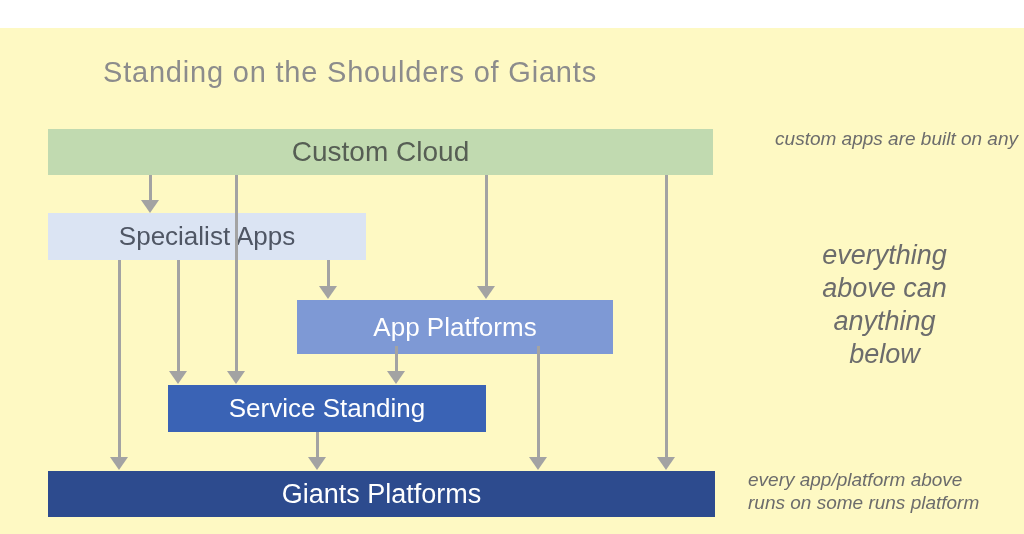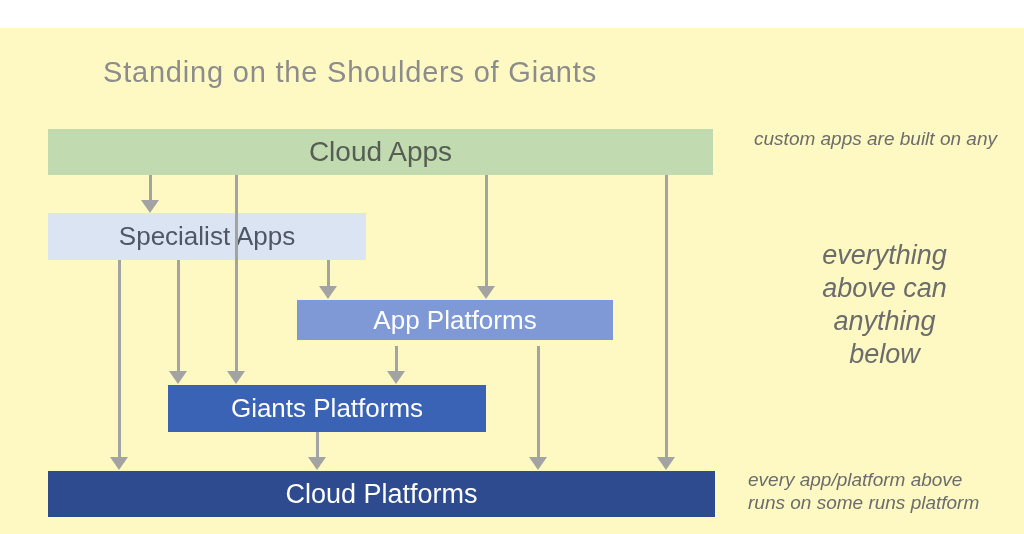--- a/index.html
+++ b/index.html
@@ -25,21 +25,21 @@
   .box {
     position: absolute;
     display: flex;
     align-items: center;
     justify-content: center;
     z-index: 1;
   }
   .box .label { white-space: nowrap; }
   .box-custom    { left: 48px;  top: 101px; width: 665px; height: 46px; font-size: 28px; }
   .box-specialist{ left: 48px;  top: 185px; width: 318px; height: 47px; font-size: 26px; }
-  .box-app       { left: 297px; top: 272px; width: 316px; height: 40px; font-size: 26px; }
+  .box-app       { left: 297px; top: 272px; width: 316px; height: 54px; font-size: 26px; }
   .box-service   { left: 168px; top: 357px; width: 318px; height: 47px; font-size: 26px; }
   .box-cloud     { left: 48px;  top: 443px; width: 667px; height: 46px; font-size: 27px; }
   .arrow-line {
     position: absolute;
     width: 3px;
     background: #a3a3a3;
     z-index: 2;
   }
   .arrow-head {
     position: absolute;
@@ -50,50 +50,50 @@
     border-top: 13px solid #a3a3a3;
     z-index: 2;
   }
   .annotation {
     position: absolute;
     font-style: italic;
     color: #6c6c6c;
     z-index: 1;
   }
   .annotation-small { font-size: 19px; line-height: 23px; }
-  .annotation-top    { left: 733px; top: 99px;  width: 285px; text-align: center; }
+  .annotation-top    { left: 733px; top: 99px;  width: 285px; text-align: right; }
   .annotation-middle { left: 767px; top: 211px; width: 235px; text-align: center;
                        font-size: 27px; line-height: 33px; }
   .annotation-bottom { left: 748px; top: 440px; width: 292px; text-align: left; }
 </style>
 </head>
 <body>
 
 <div id="slide">
 
   <div class="page-title">Standing on the Shoulders of Giants</div>
 
   <div class="box box-custom" style="background: rgb(193, 218, 176); color: rgb(86, 94, 84);">
-    <span class="label">Cloud Apps</span>
+    <span class="label">Custom Cloud</span>
   </div>
 
   <div class="box box-specialist" style="background: rgb(219, 228, 243); color: rgb(79, 86, 100);">
     <span class="label">Specialist Apps</span>
   </div>
 
   <div class="box box-app" style="background: rgb(126, 153, 213); color: rgb(255, 255, 255);">
     <span class="label">App Platforms</span>
   </div>
 
   <div class="box box-service" style="background: rgb(58, 99, 181); color: rgb(255, 255, 255);">
-    <span class="label">Giants Platforms</span>
+    <span class="label">Service Standing</span>
   </div>
 
   <div class="box box-cloud" style="background: rgb(45, 75, 142); color: rgb(255, 255, 255);">
-    <span class="label">Cloud Platforms</span>
+    <span class="label">Giants Platforms</span>
   </div>
 
   <div class="annotation annotation-small annotation-top">
     <div>custom apps are built on any</div>
   </div>
 
   <div class="annotation annotation-middle">
     <div>everything</div>
     <div>above can</div>
     <div>anything</div>

